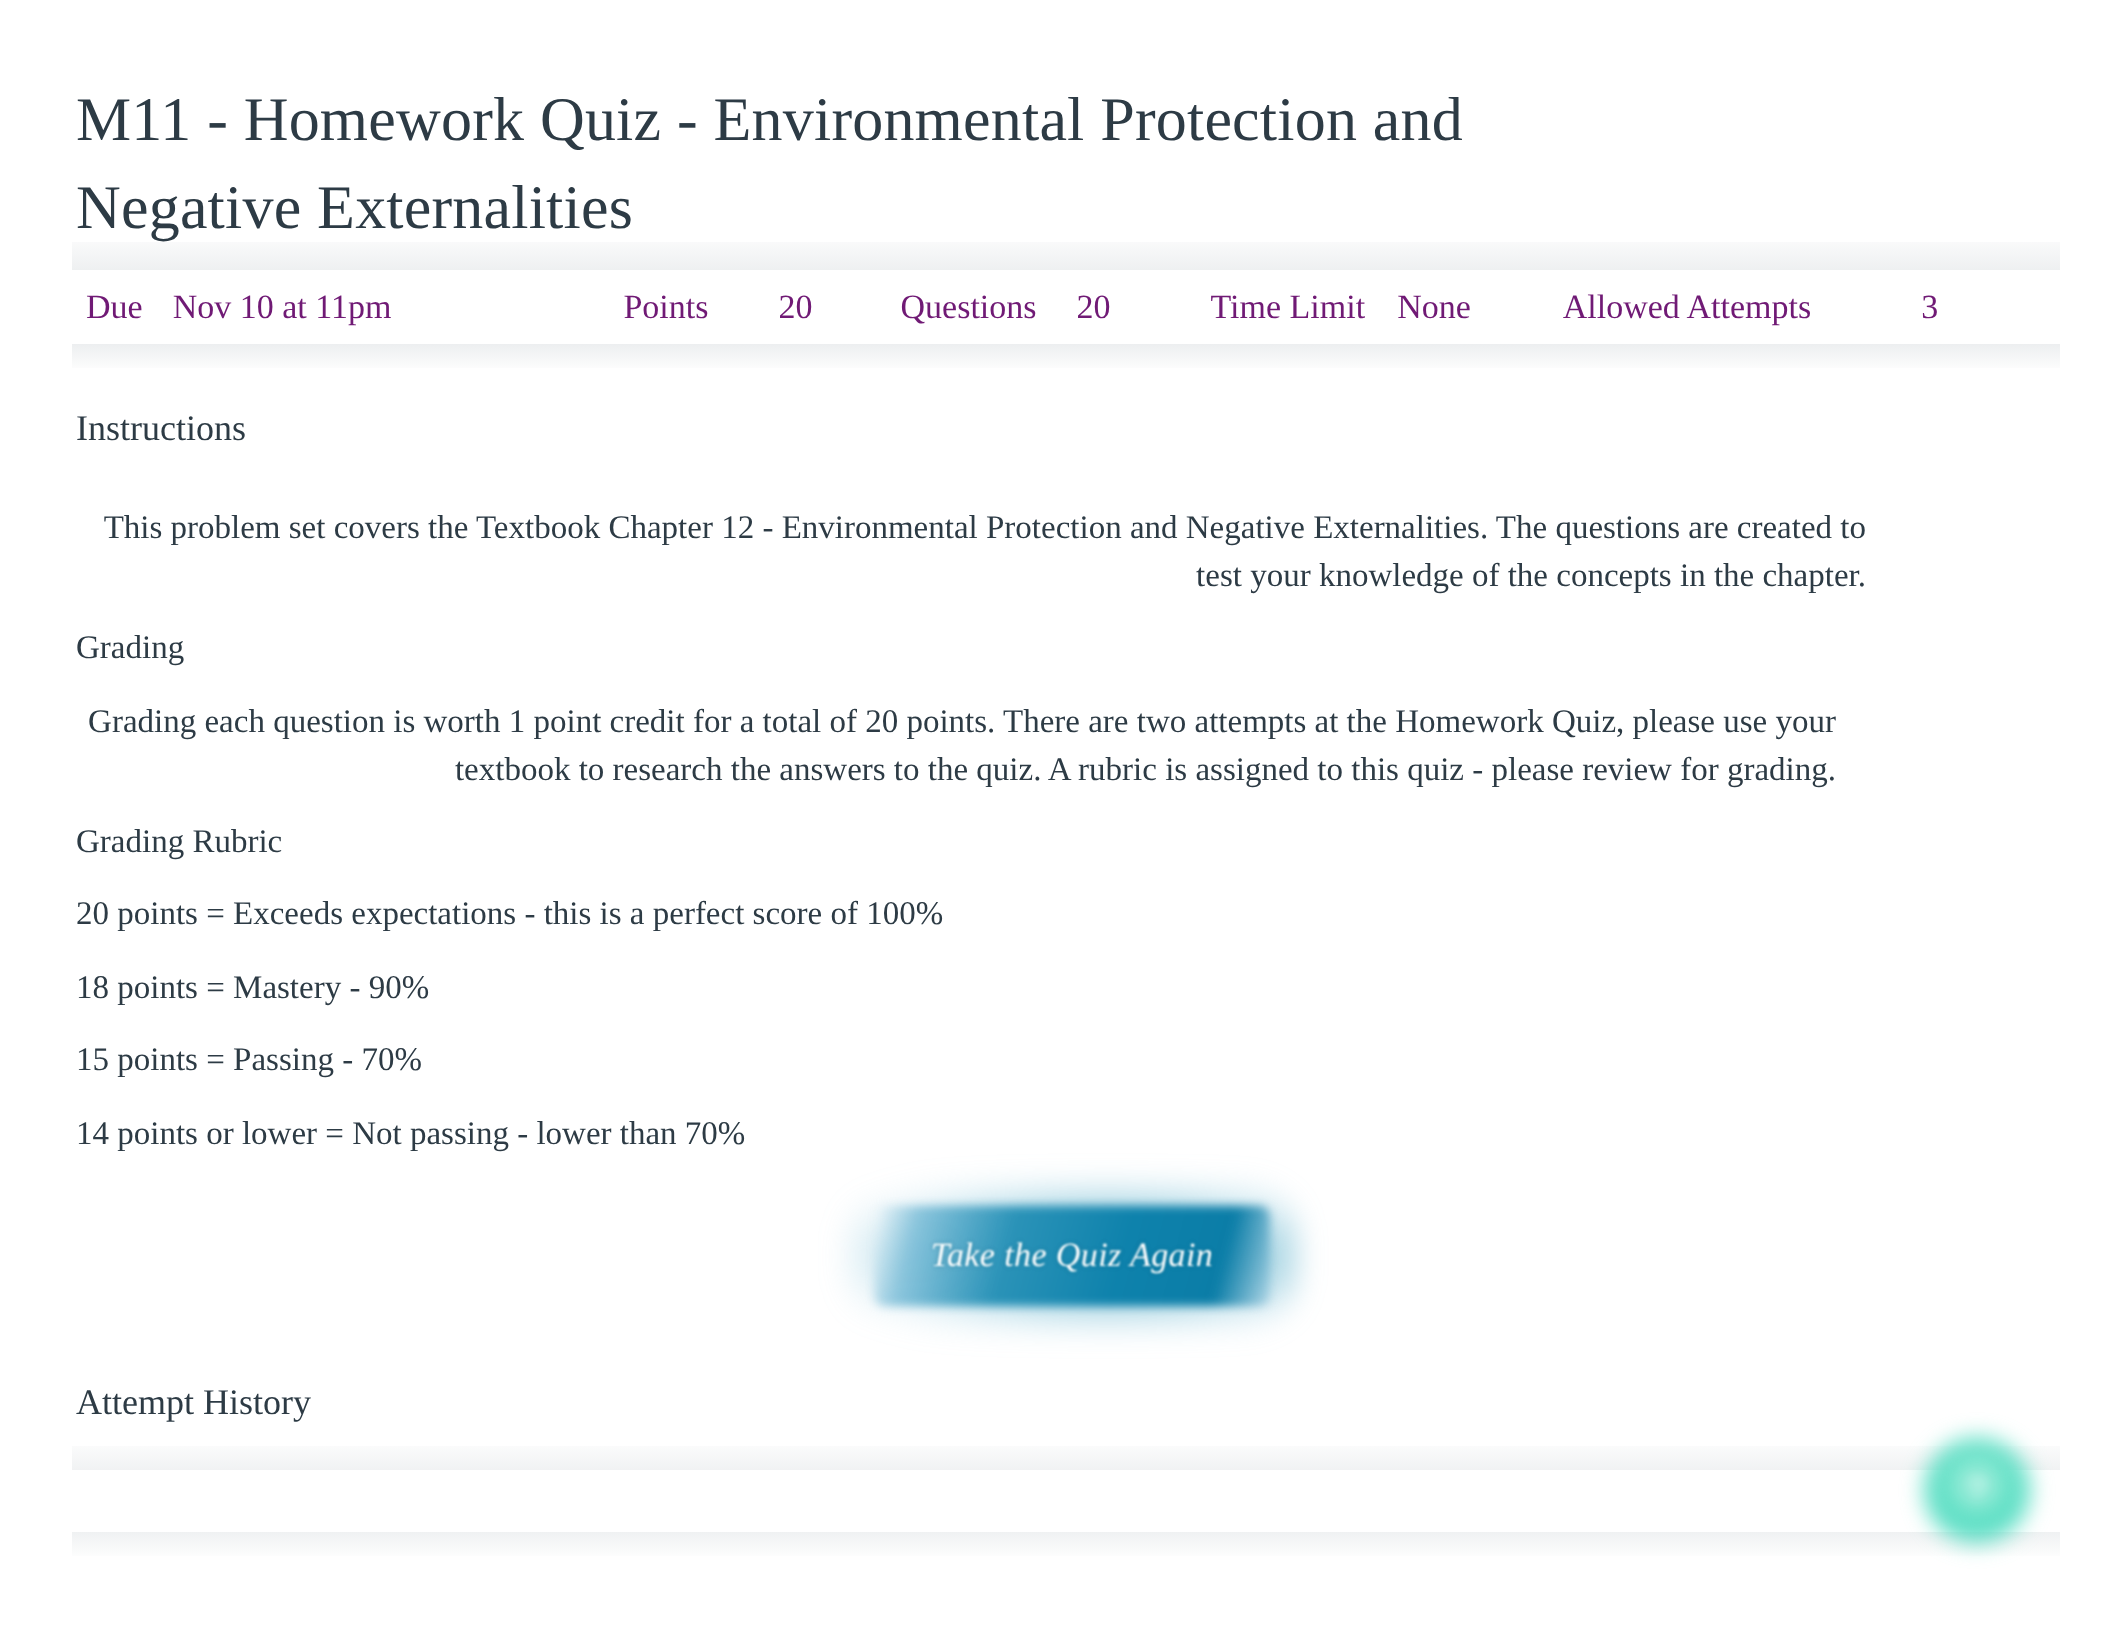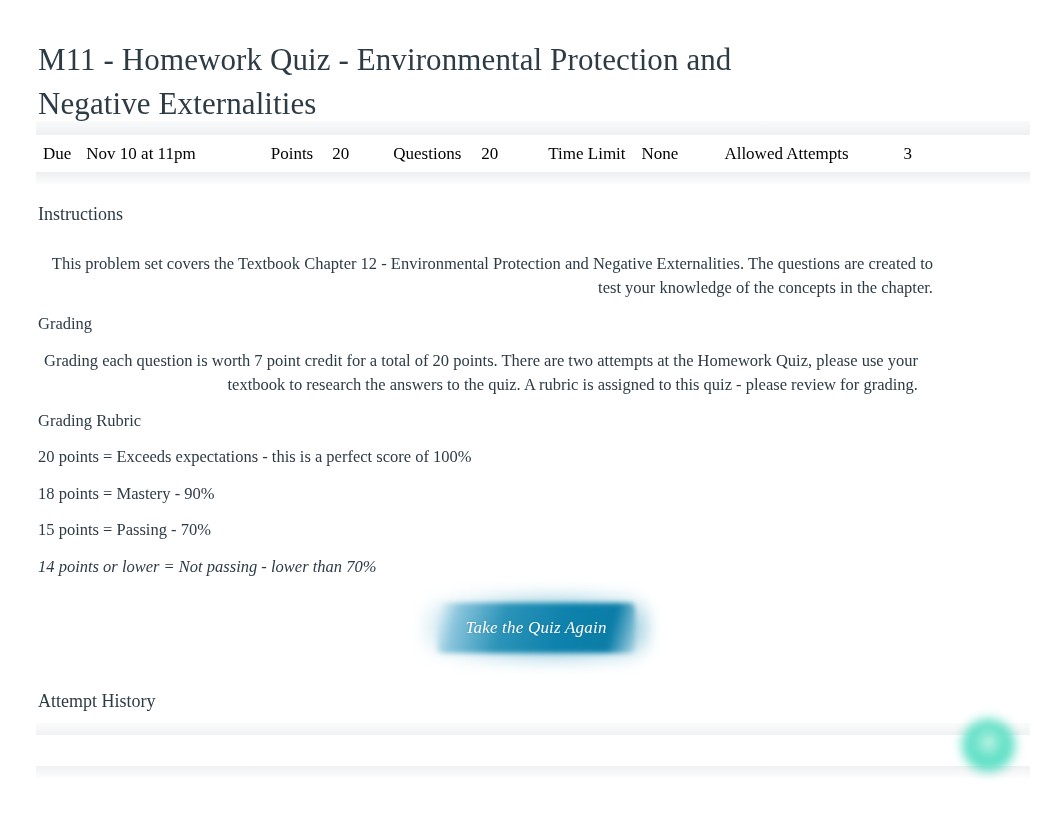--- a/index.html
+++ b/index.html
@@ -59,32 +59,32 @@
     width: 994px; height: 12px;
     background: linear-gradient(to bottom, rgba(199,205,209,0.33), rgba(199,205,209,0.05));
   }
   .meta-row {
     position: absolute;
     left: 0; top: 14px;
     width: 994px; height: 37px;
     display: flex;
     align-items: center;
     font-size: 17px;
-    color: #000000;
+    color: #701a75;
   }
   .meta-cell {
     display: flex;
     align-items: baseline;
     white-space: nowrap;
   }
   .meta-label { margin-right: 11px; }
   .meta-value { }
 
   .meta-c-due        { margin-left: 7px;  }
-  .meta-c-points     { margin-left: 75px; }
+  .meta-c-points     { margin-left: 116px; gap: 16px; }
   .meta-c-questions  { margin-left: 44px;  }
   .meta-c-timelimit  { margin-left: 50px;  }
   .meta-c-attempts   { margin-left: 46px; gap: 32px;  }
   .meta-c-due .meta-label { margin-right: 15px; }
   .meta-c-points .meta-label { margin-right: 19px; }
   .meta-c-questions .meta-label { margin-right: 20px; }
   .meta-c-timelimit .meta-label { margin-right: 16px; }
   .meta-c-attempts .meta-label { margin-right: 23px; }
 
   
@@ -108,21 +108,21 @@
     margin: 0;
     text-align: right;
   }
   .p-intro   { top: 252px; width: 895px; }
   .p-grading { top: 312px; }
   .p-gradedetail { top: 349px; width: 880px; }
   .p-rubric-title { top: 409px; }
   .p-r1 { top: 445px; }
   .p-r2 { top: 482px; }
   .p-r3 { top: 518px; }
-  .p-r4 { top: 555px; font-style: italic; }
+  .p-r4 { top: 555px; }
 
   
   .btn-wrap {
     position: absolute;
     left: 437px;
     top: 603px;
     width: 198px;
     height: 50px;
   }
   .btn-glow {
@@ -287,21 +287,21 @@
 
     <div class="meta-band-bottom"></div>
   </div>
 
   <h2 class="section-heading h-instructions">Instructions</h2>
 
   <p class="body-text p-intro">This problem set covers the Textbook Chapter 12 - Environmental Protection and Negative Externalities. The questions are created to test your knowledge of the concepts in the chapter.</p>
 
   <p class="body-text p-grading">Grading</p>
 
-  <p class="body-text p-gradedetail">Grading each question is worth 7 point credit for a total of 20 points. There are two attempts at the Homework Quiz, please use your textbook to research the answers to the quiz. A rubric is assigned to this quiz - please review for grading.</p>
+  <p class="body-text p-gradedetail">Grading each question is worth 1 point credit for a total of 20 points. There are two attempts at the Homework Quiz, please use your textbook to research the answers to the quiz. A rubric is assigned to this quiz - please review for grading.</p>
 
   <p class="body-text p-rubric-title">Grading Rubric</p>
 
   <p class="body-text p-r1">20 points = Exceeds expectations - this is a perfect score of 100%</p>
   <p class="body-text p-r2">18 points = Mastery - 90%</p>
   <p class="body-text p-r3">15 points = Passing - 70%</p>
   <p class="body-text p-r4">14 points or lower = Not passing - lower than 70%</p>
 
   <div class="btn-wrap">
     <div class="btn-glow"></div>

